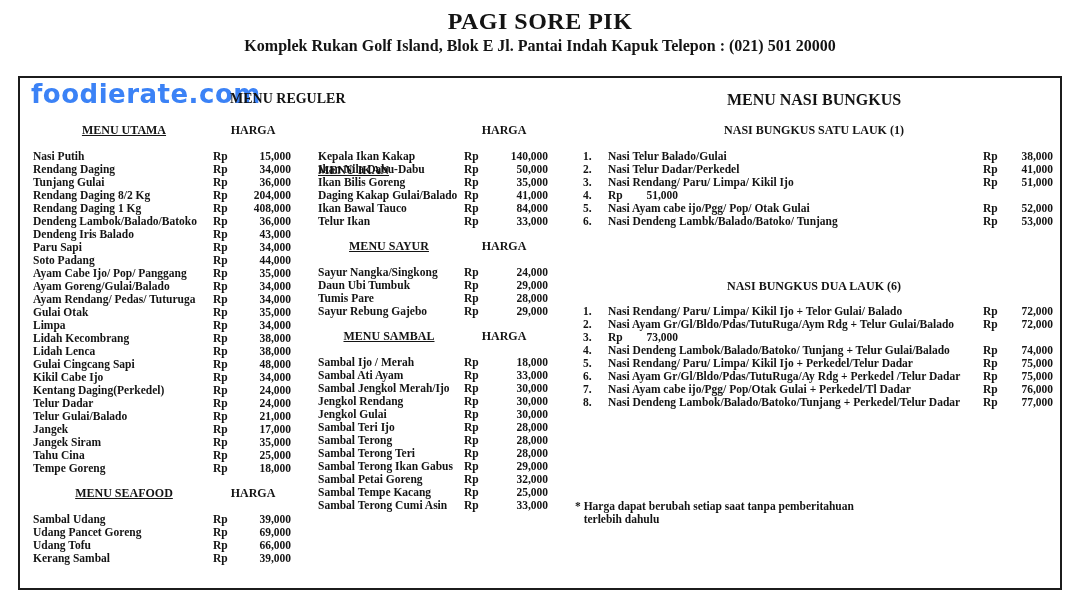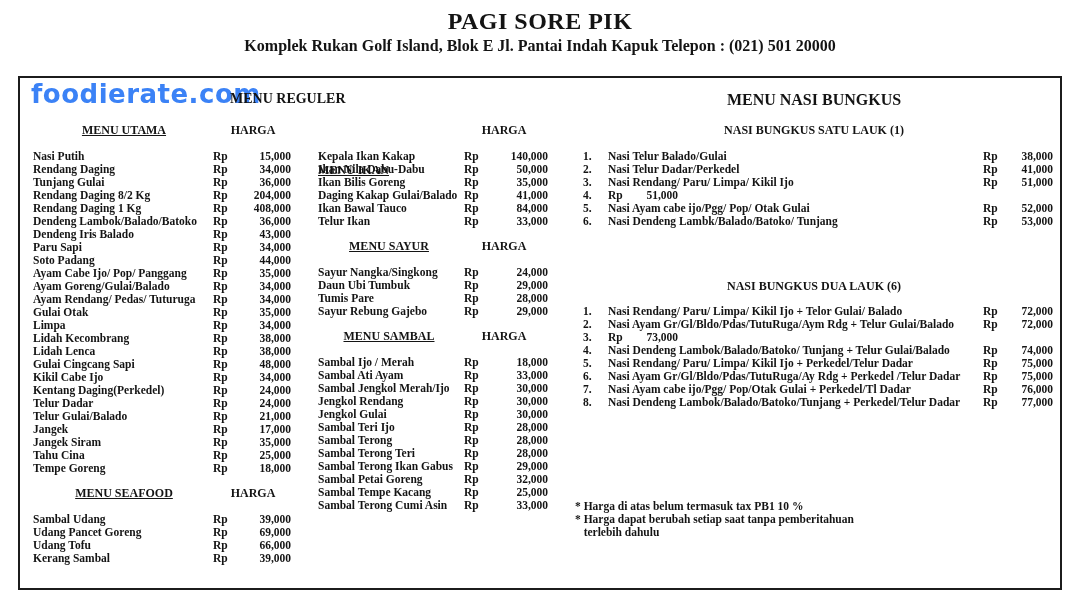--- a/index.html
+++ b/index.html
@@ -460,14 +460,14 @@
         <span class="item-currency">Rp</span>
         <span class="item-price">76,000</span>
       </div>
       <div class="item-row">
         <span class="item-no">8.</span>
         <span class="item-name">Nasi Dendeng Lambok/Balado/Batoko/Tunjang + Perkedel/Telur Dadar</span>
         <span class="item-currency">Rp</span>
         <span class="item-price">77,000</span>
       </div>
     </div>
-  <div class="footnotes"><div class="note-line">* Harga di atas belum termasuk tax PB1 10 %</div><div class="note-line">* Harga dapat berubah setiap saat tanpa pemberitahuan</div><div class="note-line">   terlebih dahulu</div></div>
+  <div class="footnotes"><div class="note-line">* Harga dapat berubah setiap saat tanpa pemberitahuan</div><div class="note-line">   terlebih dahulu</div></div>
 </div>
 
 </body></html>

